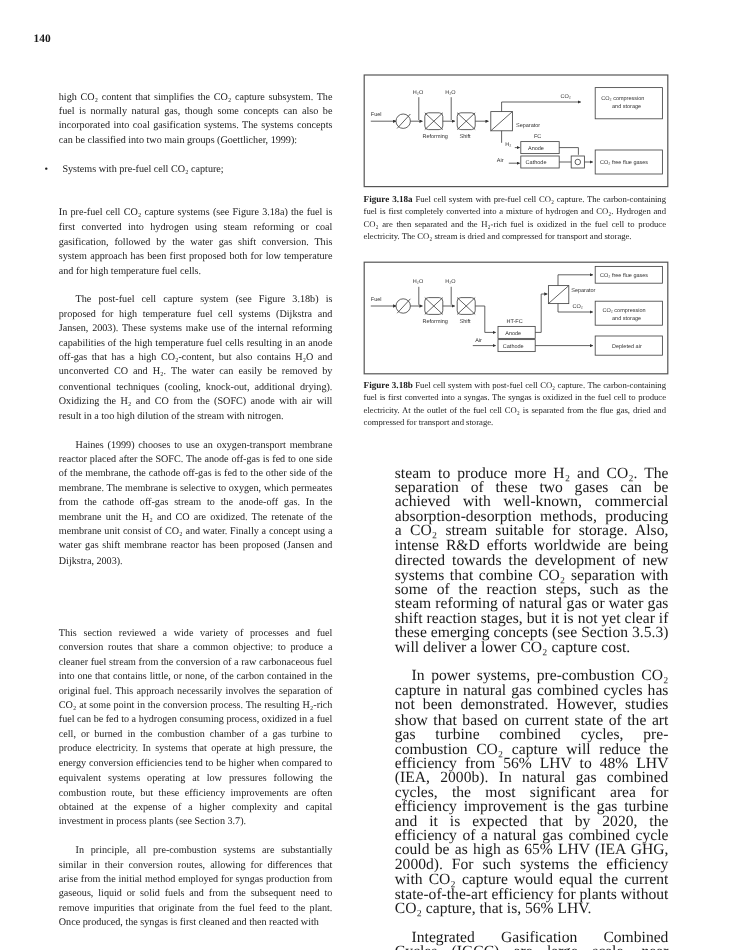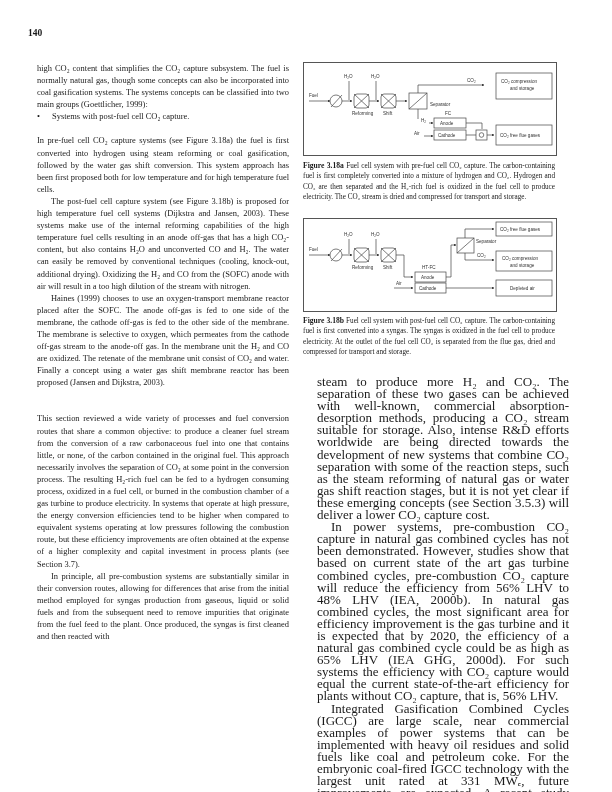--- a/index.html
+++ b/index.html
@@ -3,21 +3,21 @@
 <meta charset="utf-8">
 <style>
   html, body { margin: 0; padding: 0; background: #ffffff; }
   body { width: 612px; height: 792px; position: relative; overflow: hidden;
          font-family: "Liberation Serif", serif; color: #1a1a1a; }
   .header { position: absolute; top: 28px; left: 28px; right: 28px; height: 14px; font-size: 9.5px; }
   .page-num { position: absolute; left: 0; top: 0; font-weight: bold; }
   .running-title { position: absolute; right: 0; top: 0; font-style: italic; }
   .col { position: absolute; top: 62px; width: 252px; font-size: 8.45px; line-height: 12.1px; text-align: justify; }
   .col-left { left: 37px; }
-  p { margin: 0; }
+  p { margin: 12px; }
   .indent { text-indent: 14px; }
   .gap { height: 12px; }
   ul.bullets { list-style: none; margin: 0; padding: 0; }
   ul.bullets li { position: relative; padding-left: 15px; }
   ul.bullets li::before { content: "\2022"; position: absolute; left: 0; }
   .section-heading { font-weight: bold; font-style: italic; margin: 0; }
   .section-heading .num { display: inline-block; width: 40px; }
   .figure { position: absolute; left: 303px; width: 252px; border: 1px solid #555; background: #fff; }
   .figure svg { display: block; }
   .caption { position: absolute; left: 303px; width: 252px; font-size: 7.2px; line-height: 10.4px; text-align: justify; }
@@ -32,21 +32,21 @@
 </head>
 <body>
 
 <div class="header">
   <span class="page-num">140</span>
 </div>
 
 <div class="col col-left">
   <p>high CO₂ content that simplifies the CO₂ capture subsystem. The fuel is normally natural gas, though some concepts can also be incorporated into coal gasification systems. The systems concepts can be classified into two main groups (Goettlicher, 1999):</p>
   <ul class="bullets">
-    <li>Systems with post-fuel cell CO₂ capture.</li>
+    <li>Systems with pre-fuel cell CO₂ capture;</li>
   </ul>
   <div class="gap"></div>
   <p>In pre-fuel cell CO₂ capture systems (see Figure 3.18a) the fuel is first converted into hydrogen using steam reforming or coal gasification, followed by the water gas shift conversion. This system approach has been first proposed both for low temperature and for high temperature fuel cells.</p>
   <p class="indent">The post-fuel cell capture system (see Figure 3.18b) is proposed for high temperature fuel cell systems (Dijkstra and Jansen, 2003). These systems make use of the internal reforming capabilities of the high temperature fuel cells resulting in an anode off-gas that has a high CO₂-content, but also contains H₂O and unconverted CO and H₂. The water can easily be removed by conventional techniques (cooling, knock-out, additional drying). Oxidizing the H₂ and CO from the (SOFC) anode with air will result in a too high dilution of the stream with nitrogen.</p>
   <p class="indent">Haines (1999) chooses to use an oxygen-transport membrane reactor placed after the SOFC. The anode off-gas is fed to one side of the membrane, the cathode off-gas is fed to the other side of the membrane. The membrane is selective to oxygen, which permeates from the cathode off-gas stream to the anode-off gas. In the membrane unit the H₂ and CO are oxidized. The retenate of the membrane unit consist of CO₂ and water. Finally a concept using a water gas shift membrane reactor has been proposed (Jansen and Dijkstra, 2003).</p>
   <div class="gap"></div>
   <div class="gap"></div>
   <p>This section reviewed a wide variety of processes and fuel conversion routes that share a common objective: to produce a cleaner fuel stream from the conversion of a raw carbonaceous fuel into one that contains little, or none, of the carbon contained in the original fuel. This approach necessarily involves the separation of CO₂ at some point in the conversion process. The resulting H₂-rich fuel can be fed to a hydrogen consuming process, oxidized in a fuel cell, or burned in the combustion chamber of a gas turbine to produce electricity. In systems that operate at high pressure, the energy conversion efficiencies tend to be higher when compared to equivalent systems operating at low pressures following the combustion route, but these efficiency improvements are often obtained at the expense of a higher complexity and capital investment in process plants (see Section 3.7).</p>
   <p class="indent">In principle, all pre-combustion systems are substantially similar in their conversion routes, allowing for differences that arise from the initial method employed for syngas production from gaseous, liquid or solid fuels and from the subsequent need to remove impurities that originate from the fuel feed to the plant. Once produced, the syngas is first cleaned and then reacted with</p>
 </div>

